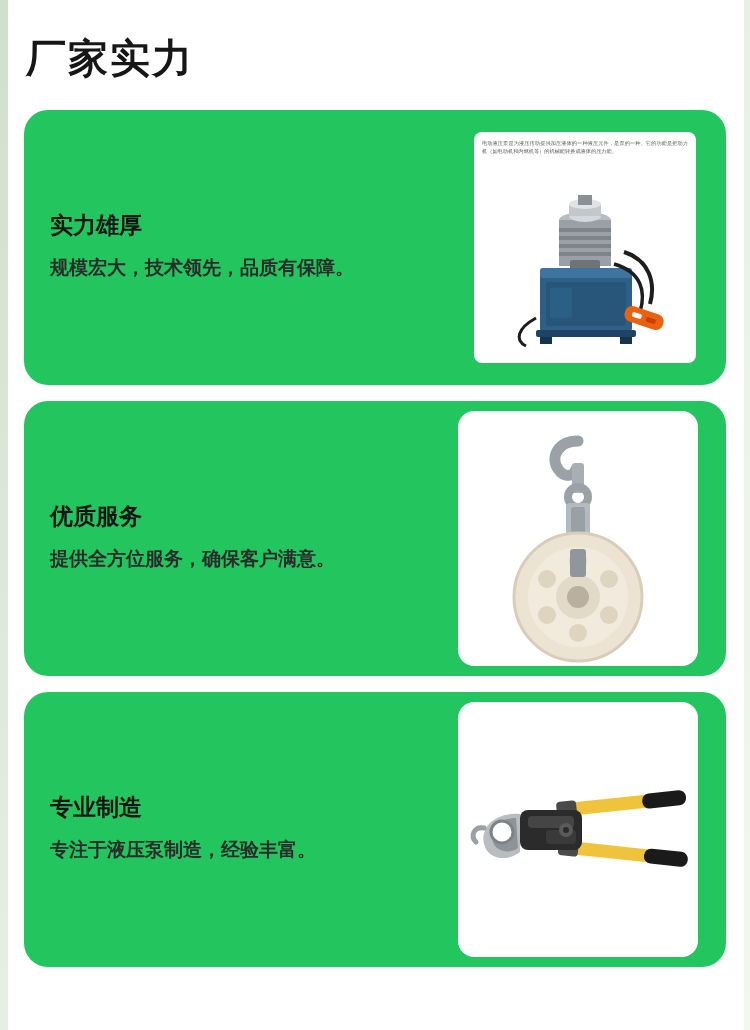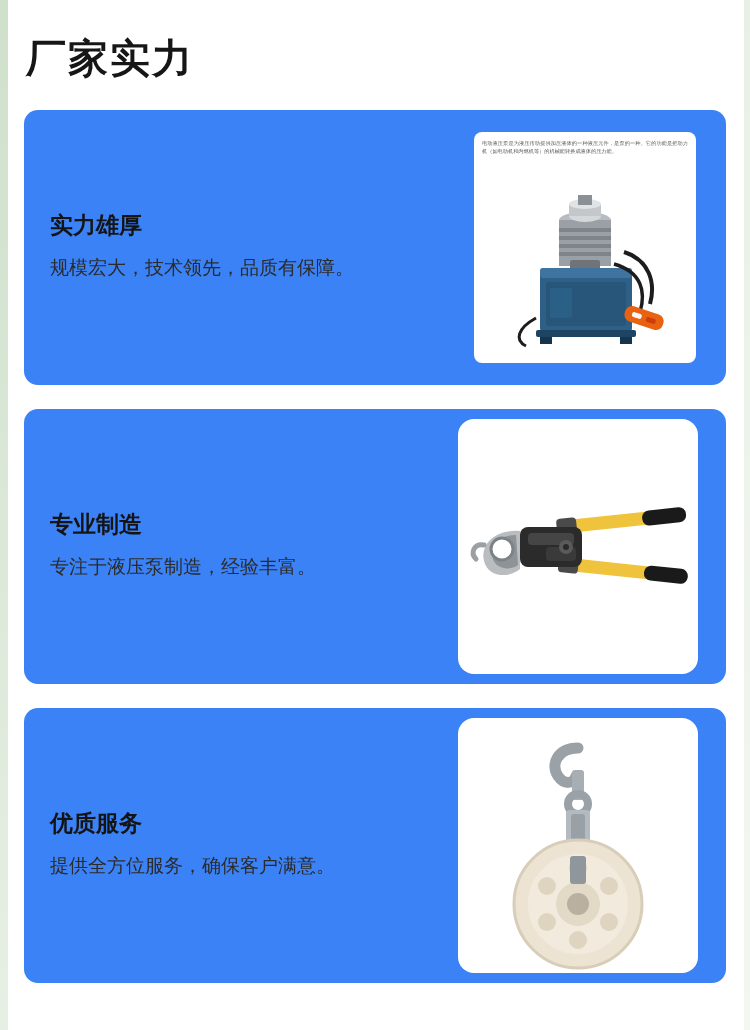--- a/index.html
+++ b/index.html
@@ -42,24 +42,24 @@
     letter-spacing: 2px;
     color: #161616;
     padding-top: 36px;
     padding-left: 0px;
     margin: 0 0 30px 2px;
     line-height: 1.1;
   }
 
   .card {
     position: relative;
-    background: #3b82f6;
-    border-radius: 14px;
+    background: #22c55e;
+    border-radius: 24px;
     height: 275px;
-    margin-bottom: 24px;
+    margin-bottom: 16px;
     box-sizing: border-box;
     overflow: hidden;
     display: flex;
     align-items: center;
   }
   .card-text {
     width: 420px;
     padding-left: 26px;
     box-sizing: border-box;
   }
@@ -69,20 +69,21 @@
     color: #141414;
     margin: 0 0 14px 0;
     line-height: 1.2;
   }
   .card-desc {
     font-size: 19px;
     color: #2b2b2b;
     line-height: 1.5;
     margin: 0;
     max-width: 360px;
+    font-weight: bold;
   }
 
   .card-media {
     position: absolute;
     right: 22px;
     top: 22px;
     bottom: 22px;
     width: 230px;
     background: #ffffff;
     border-radius: 10px;
@@ -152,56 +153,20 @@
         <rect x="66" y="205" width="12" height="7" fill="#15354e"></rect>
         <rect x="146" y="205" width="12" height="7" fill="#15354e"></rect>
 
         <path d="M150 120 C175 128 182 150 176 172" stroke="#1d1d1d" stroke-width="4" fill="none"></path>
         <path d="M140 132 C168 140 172 160 166 180" stroke="#1d1d1d" stroke-width="3.5" fill="none"></path>
         <path d="M62 186 C44 196 40 208 52 214" stroke="#1d1d1d" stroke-width="3" fill="none"></path>
 
         <rect x="150" y="178" width="40" height="16" rx="7" transform="rotate(18 170 186)" fill="#e8620f"></rect>
         <rect x="158" y="181" width="10" height="5" rx="2" transform="rotate(18 163 183)" fill="#f7f7f7"></rect>
         <rect x="172" y="186" width="10" height="5" rx="2" transform="rotate(18 177 188)" fill="#cf3c0c"></rect>
-      </svg>
-    </div>
-  </div>
-
-  <div class="card card-2">
-    <div class="card-text">
-      <div class="card-heading">专业制造</div>
-      <div class="card-desc">专注于液压泵制造，经验丰富。</div>
-    </div>
-    <div class="card-media">
-      <svg class="media-svg" viewBox="0 0 240 255">
-
-        <g transform="rotate(-6 120 120)">
-          <rect x="112" y="100" width="96" height="13" rx="6" fill="#f0c33c"></rect>
-          <rect x="186" y="99" width="44" height="15" rx="7" fill="#1a1a1a"></rect>
-          <rect x="100" y="98" width="20" height="17" rx="4" fill="#4a4a4a"></rect>
-        </g>
-
-        <g transform="rotate(6 120 150)">
-          <rect x="112" y="140" width="96" height="13" rx="6" fill="#f0c33c"></rect>
-          <rect x="186" y="139" width="44" height="15" rx="7" fill="#1a1a1a"></rect>
-          <rect x="100" y="138" width="20" height="17" rx="4" fill="#4a4a4a"></rect>
-        </g>
-
-        <rect x="62" y="108" width="62" height="40" rx="8" fill="#2b2b2b"></rect>
-        <rect x="70" y="114" width="46" height="12" rx="4" fill="#454545"></rect>
-        <rect x="88" y="128" width="30" height="14" rx="4" fill="#3a3a3a"></rect>
-
-        <path d="M62 112 C36 110 22 126 26 142 C30 158 50 160 62 150 Z" fill="#b9bdc0"></path>
-        <path d="M58 116 C40 116 32 128 35 140 C38 150 52 152 60 146 Z" fill="#8e9397"></path>
-        <circle cx="44" cy="130" r="11" fill="#ffffff"></circle>
-        <circle cx="44" cy="130" r="11" fill="none" stroke="#7d8286" stroke-width="3"></circle>
-        <path d="M26 126 C16 124 12 134 18 140" stroke="#9aa0a4" stroke-width="5" fill="none" stroke-linecap="round"></path>
-
-        <circle cx="108" cy="128" r="7" fill="#5a5a5a"></circle>
-        <circle cx="108" cy="128" r="3" fill="#2a2a2a"></circle>
       </svg>
     </div>
   </div>
 
   <div class="card card-3">
     <div class="card-text">
       <div class="card-heading">优质服务</div>
       <div class="card-desc">提供全方位服务，确保客户满意。</div>
     </div>
     <div class="card-media">
@@ -225,13 +190,49 @@
         <circle cx="151" cy="204" r="9" fill="#ded4c0"></circle>
         <circle cx="120" cy="222" r="9" fill="#ded4c0"></circle>
         <circle cx="89" cy="204" r="9" fill="#ded4c0"></circle>
         <circle cx="89" cy="168" r="9" fill="#ded4c0"></circle>
 
         <rect x="112" y="138" width="16" height="28" rx="3" fill="#8f979d"></rect>
       </svg>
     </div>
   </div>
 
+  <div class="card card-2">
+    <div class="card-text">
+      <div class="card-heading">专业制造</div>
+      <div class="card-desc">专注于液压泵制造，经验丰富。</div>
+    </div>
+    <div class="card-media">
+      <svg class="media-svg" viewBox="0 0 240 255">
+
+        <g transform="rotate(-6 120 120)">
+          <rect x="112" y="100" width="96" height="13" rx="6" fill="#f0c33c"></rect>
+          <rect x="186" y="99" width="44" height="15" rx="7" fill="#1a1a1a"></rect>
+          <rect x="100" y="98" width="20" height="17" rx="4" fill="#4a4a4a"></rect>
+        </g>
+
+        <g transform="rotate(6 120 150)">
+          <rect x="112" y="140" width="96" height="13" rx="6" fill="#f0c33c"></rect>
+          <rect x="186" y="139" width="44" height="15" rx="7" fill="#1a1a1a"></rect>
+          <rect x="100" y="138" width="20" height="17" rx="4" fill="#4a4a4a"></rect>
+        </g>
+
+        <rect x="62" y="108" width="62" height="40" rx="8" fill="#2b2b2b"></rect>
+        <rect x="70" y="114" width="46" height="12" rx="4" fill="#454545"></rect>
+        <rect x="88" y="128" width="30" height="14" rx="4" fill="#3a3a3a"></rect>
+
+        <path d="M62 112 C36 110 22 126 26 142 C30 158 50 160 62 150 Z" fill="#b9bdc0"></path>
+        <path d="M58 116 C40 116 32 128 35 140 C38 150 52 152 60 146 Z" fill="#8e9397"></path>
+        <circle cx="44" cy="130" r="11" fill="#ffffff"></circle>
+        <circle cx="44" cy="130" r="11" fill="none" stroke="#7d8286" stroke-width="3"></circle>
+        <path d="M26 126 C16 124 12 134 18 140" stroke="#9aa0a4" stroke-width="5" fill="none" stroke-linecap="round"></path>
+
+        <circle cx="108" cy="128" r="7" fill="#5a5a5a"></circle>
+        <circle cx="108" cy="128" r="3" fill="#2a2a2a"></circle>
+      </svg>
+    </div>
+  </div>
+
 </div>
 
 </body></html>

